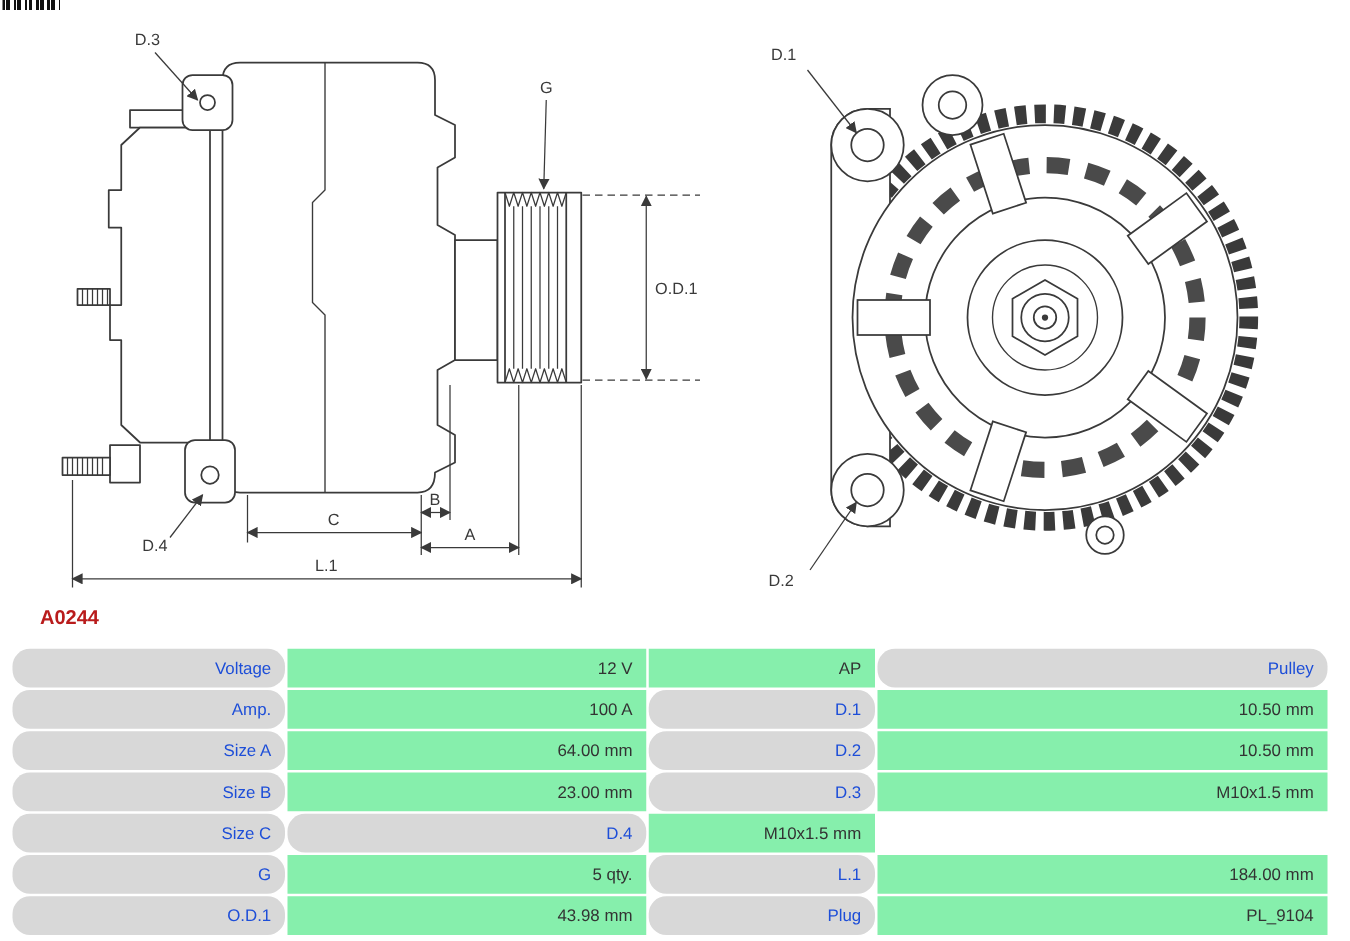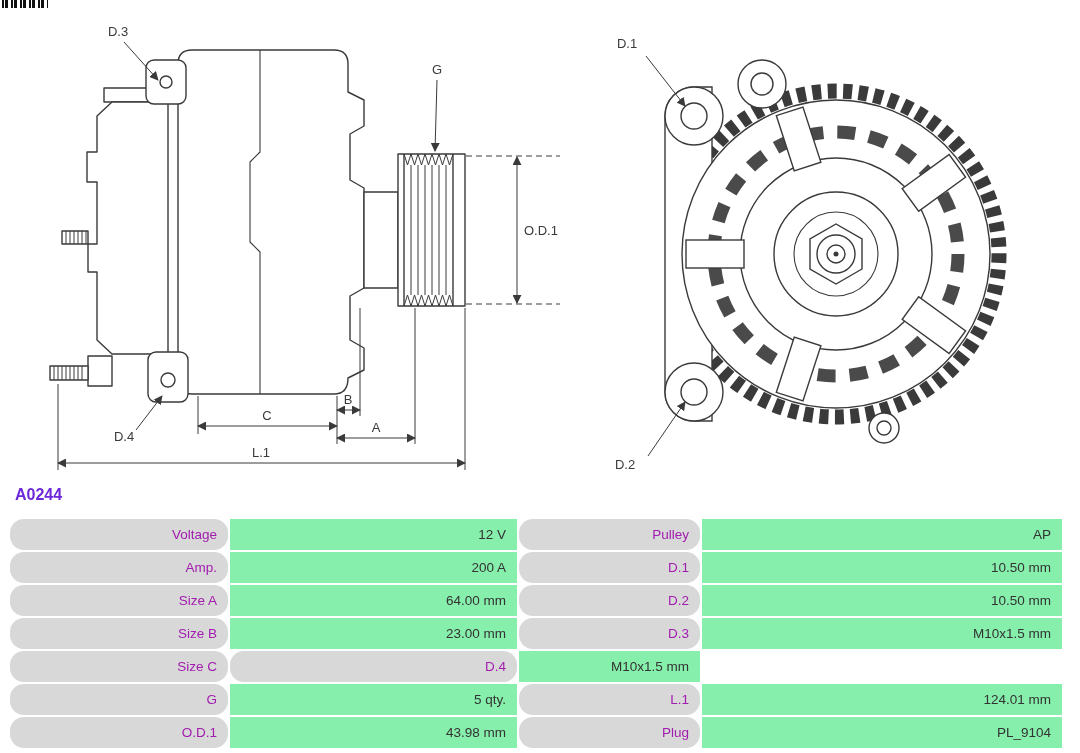--- a/index.html
+++ b/index.html
@@ -2,25 +2,25 @@
 <html><head>
 <meta charset="utf-8">
 <style>
   html,body{margin:0;padding:0;background:#fff;}
   body{width:1080px;height:753px;overflow:hidden;font-family:"Liberation Sans",sans-serif;}
   .page{position:relative;width:1080px;height:753px;background:#fff;}
   .barcode{position:absolute;left:2px;top:0;width:46px;height:8px;
     background:repeating-linear-gradient(90deg,#111 0 2px,#fff 2px 3px,#111 3px 6px,#fff 6px 9px);}
   .drawing{position:absolute;left:0;top:4px;}
   .drawing text{font-family:"Liberation Sans",sans-serif;font-size:13px;fill:#3a3a3a;}
-  .part-number{position:absolute;left:15px;top:486px;font-size:16px;font-weight:700;color:#6d28d9;}
+  .part-number{position:absolute;left:32px;top:486px;font-size:16px;font-weight:700;color:#b91c1c;}
   .spec-table{position:absolute;left:10px;top:519px;width:1052px;display:flex;flex-direction:column;gap:2px;}
   .spec-row{display:grid;grid-template-columns:218px 287px 181px 360px;gap:2px;}
   .cell{height:31px;line-height:31px;text-align:right;padding-right:11px;font-size:13.5px;box-sizing:border-box;white-space:nowrap;}
-  .cell.label{background:#d8d8d8;color:#a21caf;border-radius:14px;}
+  .cell.label{background:#d8d8d8;color:#1d4ed8;border-radius:14px;}
   .cell.value{background:#86efac;color:#333;}
 </style>
 </head>
 <body>
 
 <div class="page">
 
   <div class="barcode"></div>
 
   <svg class="drawing" width="1080" height="480" viewBox="0 0 1080 480">
@@ -121,26 +121,26 @@
       <text x="625" y="465">D.2</text>
     </g>
   </svg>
 
   <div class="part-number">A0244</div>
 
   <div class="spec-table">
     <div class="spec-row">
       <div class="cell label">Voltage</div>
       <div class="cell value">12 V</div>
+      <div class="cell value">AP</div>
       <div class="cell label">Pulley</div>
-      <div class="cell value">AP</div>
     </div>
     <div class="spec-row">
       <div class="cell label">Amp.</div>
-      <div class="cell value">200 A</div>
+      <div class="cell value">100 A</div>
       <div class="cell label">D.1</div>
       <div class="cell value">10.50 mm</div>
     </div>
     <div class="spec-row">
       <div class="cell label">Size A</div>
       <div class="cell value">64.00 mm</div>
       <div class="cell label">D.2</div>
       <div class="cell value">10.50 mm</div>
     </div>
     <div class="spec-row">
@@ -151,21 +151,21 @@
     </div>
     <div class="spec-row">
       <div class="cell label">Size C</div>
       <div class="cell label">D.4</div>
       <div class="cell value">M10x1.5 mm</div>
     </div>
     <div class="spec-row">
       <div class="cell label">G</div>
       <div class="cell value">5 qty.</div>
       <div class="cell label">L.1</div>
-      <div class="cell value">124.01 mm</div>
+      <div class="cell value">184.00 mm</div>
     </div>
     <div class="spec-row">
       <div class="cell label">O.D.1</div>
       <div class="cell value">43.98 mm</div>
       <div class="cell label">Plug</div>
       <div class="cell value">PL_9104</div>
     </div>
   </div>
 
 </div>

